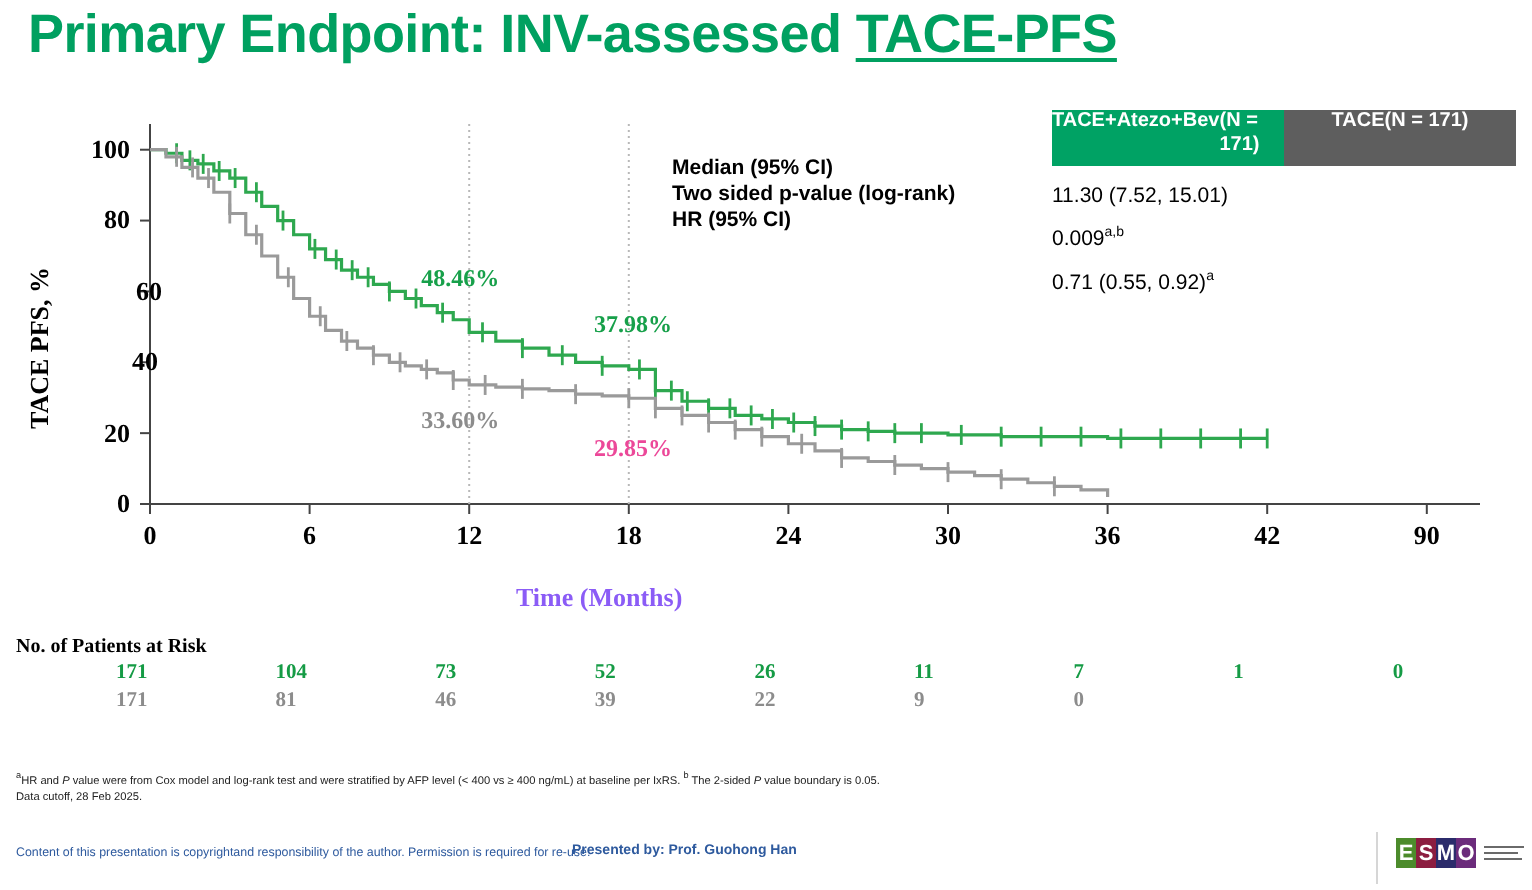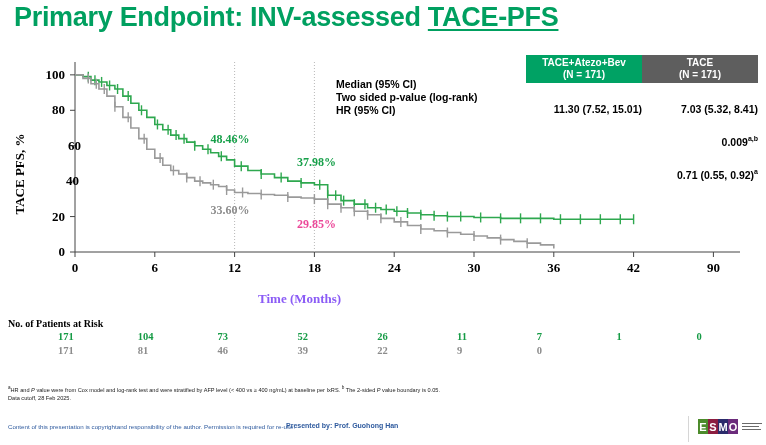--- a/index.html
+++ b/index.html
@@ -31,30 +31,30 @@
   }
   .stats-table{
     position:absolute;left:526px;top:55px;
     width:232px;
   }
   .st-head{display:flex;}
   .st-head > div{
     box-sizing:border-box;
     width:116px;height:28px;
     color:#fff;font-size:10px;font-weight:bold;
-    display:flex;flex-direction:column;align-items:center;justify-content:center;
+    display:flex;flex-direction:row;justify-content:center;
     line-height:12px;
   }
   .st-green{background:#00A264;}
   .st-grey{background:#5E5E5E;}
   .st-row{display:flex;}
   .st-row > div{
-    width:116px;text-align:right;
-    font-size:10.5px;font-weight:bold;color:#000;
-    padding-top:20px;
+    width:116px;text-align:left;
+    font-size:10.5px;font-weight:normal;color:#000;
+    padding-top:9px;
   }
   .st-wide{
     width:232px !important;text-align:center;
     font-size:10.5px;font-weight:bold;color:#000;
     padding-top:1px;
   }
   sup{font-size:7px;vertical-align:super;}
 
   
   .chart-wrap{position:absolute;left:0;top:46px;width:766px;height:270px;}
@@ -158,21 +158,20 @@
         <span>TACE+Atezo+Bev</span>
         <span>(N = 171)</span>
       </div>
       <div class="st-grey">
         <span>TACE</span>
         <span>(N = 171)</span>
       </div>
     </div>
     <div class="st-row">
       <div>11.30 (7.52, 15.01)</div>
-      <div>7.03 (5.32, 8.41)</div>
     </div>
     <div class="st-row">
       <div class="st-wide"><span>0.009</span><sup>a,b</sup></div>
     </div>
     <div class="st-row">
       <div class="st-wide"><span>0.71 (0.55, 0.92)</span><sup>a</sup></div>
     </div>
   </div>
 
   <div class="chart-wrap">

